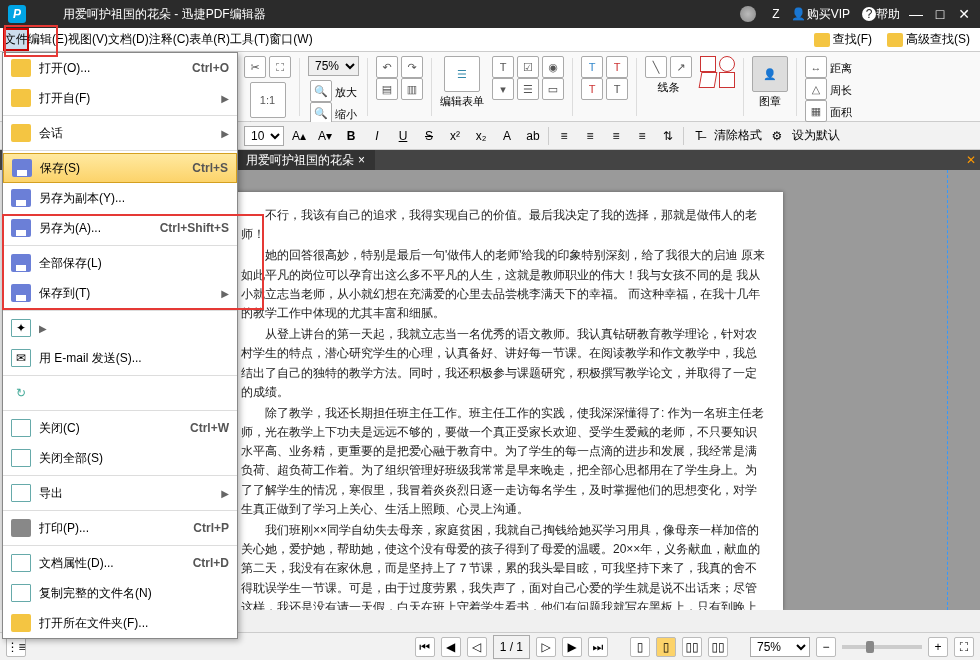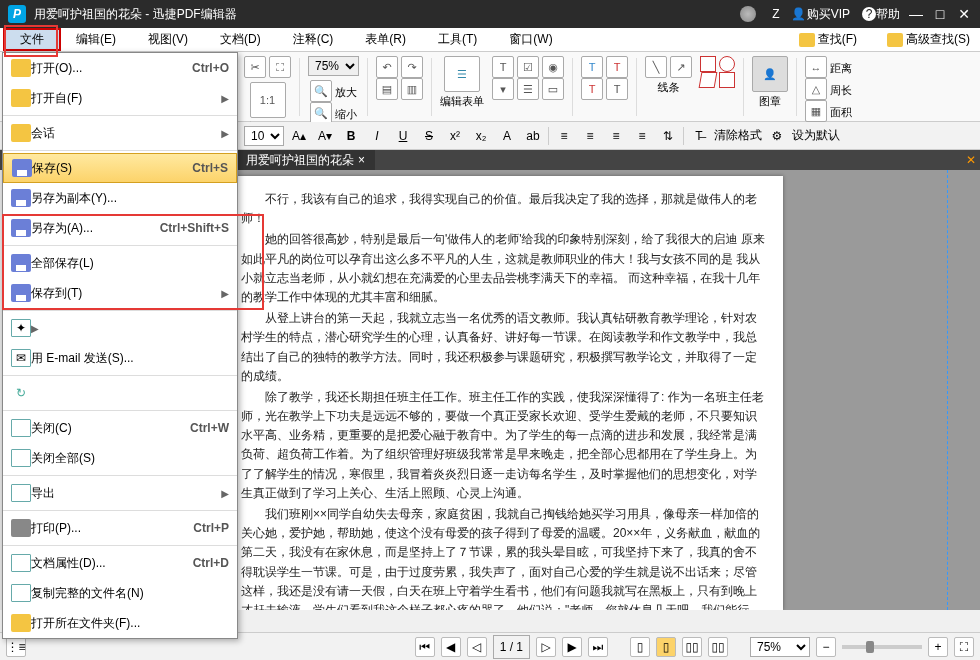--- a/index.html
+++ b/index.html
@@ -1,26 +1,26 @@
 <!DOCTYPE html>
 <html><head>
 <meta charset="utf-8">
 <style>
 *{box-sizing:border-box;margin:0;padding:0;font-family:"Microsoft YaHei",sans-serif;font-size:12px;}
 body{background:#f0f0f0;width:980px;height:660px;overflow:hidden;}
 .titlebar{height:28px;background:#2b2b2b;color:#fff;display:flex;align-items:center;padding:0 8px;}
 .titlebar .logo{width:18px;height:18px;background:#00a4e4;border-radius:3px;display:flex;align-items:center;justify-content:center;font-style:italic;font-weight:bold;margin-right:8px;}
-.titlebar .title{flex:1;}
+.titlebar .title{flex:1;margin-left:29px;}
 .titlebar .tbtn{margin-left:12px;font-size:12px;cursor:pointer;display:flex;align-items:center;}
 .titlebar .globe{width:16px;height:16px;border-radius:50%;background:radial-gradient(#bbb,#888);margin-right:4px;}
 .titlebar .winbtn{width:16px;text-align:center;margin-left:8px;font-size:14px;}
 .menubar{height:24px;background:#fff;border-bottom:1px solid #ccc;display:flex;align-items:center;padding:0 4px;position:relative;}
-.menubar .mitem{padding:2px 16px;cursor:pointer;}
+.menubar .mitem{padding:2px 0;cursor:pointer;}
 .menubar .mitem.active{background:#cde;outline:2px solid #c00;outline-offset:-1px;}
-.findbar{position:absolute;right:6px;top:2px;display:flex;gap:22px;text-align:right;}
+.findbar{position:absolute;right:6px;top:2px;display:flex;gap:7px;text-align:right;}
 .findbtn{display:flex;align-items:center;gap:3px;padding:1px 4px;cursor:pointer;}
 .findbtn .icon{width:16px;height:14px;background:#f4c542;border-radius:2px;}
 .toolbar1{height:70px;background:#f9f9f9;border-bottom:1px solid #ccc;display:flex;align-items:flex-start;padding:4px 4px;position:relative;}
 .toolbar1 .spaceleft{width:236px;}
 .tg{display:flex;flex-direction:column;align-items:center;margin:0 4px;}
 .tg .row{display:flex;align-items:center;gap:3px;}
 .ticon{width:22px;height:22px;border:1px solid #aaa;background:#fff;display:flex;align-items:center;justify-content:center;font-size:11px;color:#555;border-radius:2px;}
 .ticon.big{width:36px;height:36px;}
 .tlabel{font-size:11px;margin-top:2px;}
 .divider{width:1px;height:58px;background:#ddd;margin:2px 4px;}
@@ -31,26 +31,26 @@
 .sel{height:20px;border:1px solid #aaa;background:#fff;padding:0 2px;}
 .fbtn{width:22px;height:20px;border:1px solid transparent;display:flex;align-items:center;justify-content:center;cursor:pointer;}
 .fbtn.bold{font-weight:bold;}.fbtn.ital{font-style:italic;}.fbtn.under{text-decoration:underline;}.fbtn.strike{text-decoration:line-through;}
 .tabstrip{height:20px;background:#444;display:flex;align-items:center;color:#ccc;position:relative;}
 .tabstrip .spaceleft{width:236px;}
 .tabstrip .tab{height:20px;padding:0 10px;background:#333;color:#fff;display:flex;align-items:center;gap:4px;}
 .tabstrip .close{position:absolute;right:4px;color:#f90;}
 .workspace{position:relative;height:440px;display:flex;}
 .sidebar{width:26px;background:#e2e2e2;border-right:1px solid #bbb;display:flex;flex-direction:column;align-items:center;padding-top:6px;gap:10px;}
 .sideicon{width:18px;height:18px;background:#bbb;border-radius:2px;}
-.docarea{flex:1;background:#9a9a9a;display:flex;justify-content:center;overflow:hidden;padding-top:6px;position:relative;}
+.docarea{flex:1;background:#9a9a9a;display:flex;justify-content:center;overflow:hidden;padding-top:22px;position:relative;}
 .page{width:560px;background:#fff;box-shadow:0 0 4px rgba(0,0,0,.4);padding:14px 18px;font-size:11px;line-height:1.6;color:#222;}
 .page p{text-indent:2em;margin-bottom:2px;}
 .bluelh{position:absolute;top:0;bottom:0;width:1px;border-left:1px dashed #39f;}
 .filemenu{position:absolute;left:2px;top:52px;width:236px;background:#fff;border:1px solid #888;box-shadow:2px 2px 6px rgba(0,0,0,.3);z-index:50;}
-.filemenu .fi{display:flex;align-items:center;height:30px;padding:0 8px;gap:0;cursor:pointer;}
+.filemenu .fi{display:flex;align-items:center;height:30px;padding:0 8px;gap:8px;cursor:pointer;}
 .filemenu .fi.hl{background:linear-gradient(#ffe9a0,#fcd36a);border:1px solid #d4a020;}
 .filemenu .fi .ic{width:20px;height:18px;display:flex;align-items:center;justify-content:center;}
 .filemenu .fi .ic.folder{background:#f4c542;border-radius:2px;}
 .filemenu .fi .ic.disk{background:#6b7fd7;border-radius:2px;position:relative;}
 .filemenu .fi .ic.disk:after{content:"";position:absolute;bottom:1px;left:5px;width:10px;height:6px;background:#fff;}
 .filemenu .fi .ic.doc{background:#fff;border:1px solid #6aa;border-radius:1px;}
 .filemenu .fi .lbl{flex:1;}
 .filemenu .fi .sc{color:#555;font-weight:bold;}
 .filemenu .fi .arr{color:#666;font-size:10px;}
 .filemenu hr{border:none;border-top:1px solid #ddd;margin:2px 0;}

